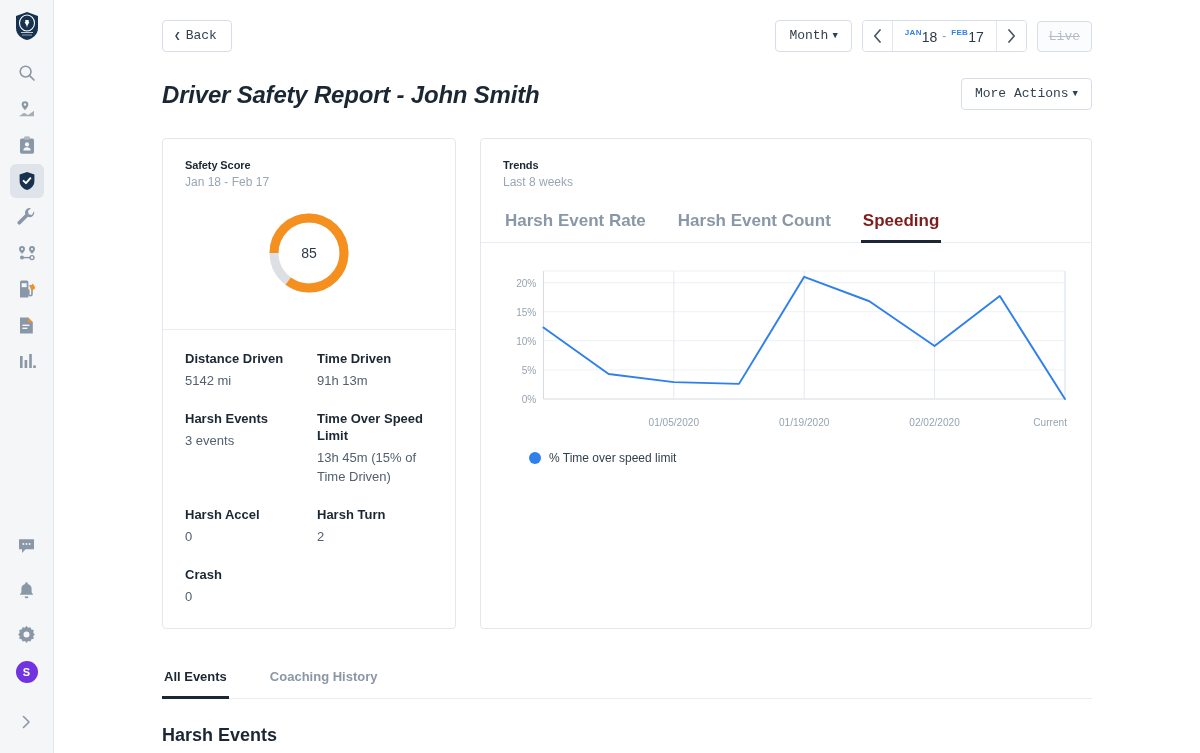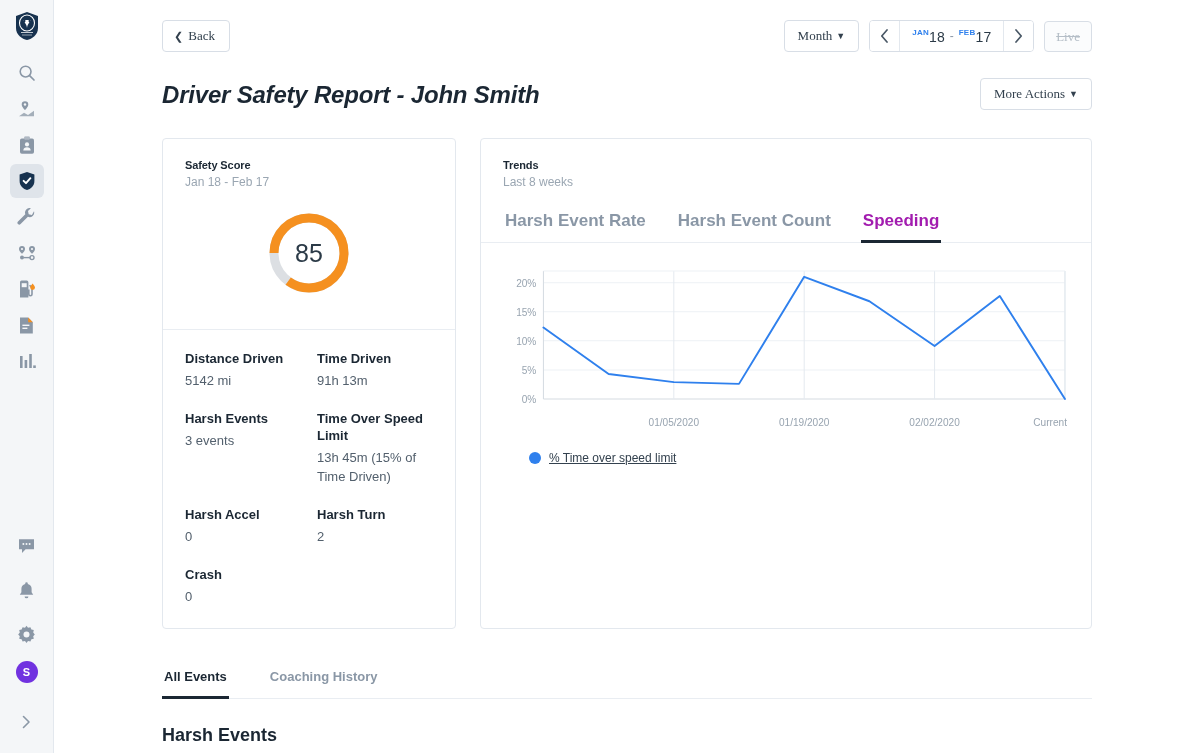--- a/index.html
+++ b/index.html
@@ -50,21 +50,21 @@
     padding: 0 108px 0 108px;
     overflow: hidden;
   }
   .topbar {
     display: flex; align-items: flex-start; justify-content: space-between;
     padding-top: 20px;
   }
   .btn {
     background: #fff; border: 1px solid #d8dee6; border-radius: 4px;
     font-size: 13px; color: #33414e; cursor: pointer;
-    padding: 7px 13px; font-family: Liberation Serif, serif;
+    padding: 7px 13px; font-family: Liberation Mono, monospace;
     line-height: 15px; white-space: nowrap;
   }
   .btn-back { padding: 7px 14px 7px 11px; }
   .caret { display:inline-block; margin-left:4px; font-size:9px; vertical-align:1px; }
 
   .date-controls { display: flex; align-items: center; gap: 10px; }
   .segmented {
     display: flex; align-items: stretch;
     border: 1px solid #d8dee6; border-radius: 4px; background: #fff;
     overflow: hidden; height: 32px;
@@ -104,49 +104,49 @@
 
   .card-head { padding: 20px 22px 16px 22px; }
   .card-title { font-size: 11px; font-weight: bold; color: #1b2733; letter-spacing: -0.1px; }
   .card-sub { font-size: 12px; color: #9aa6b2; margin-top: 4px; }
 
   .gauge-wrap { display: flex; justify-content: center; padding: 6px 0 34px; }
   .gauge { position: relative; width: 84px; height: 84px; }
   .gauge svg { transform: rotate(-90deg); display: block; }
   .gauge-val {
     position: absolute; inset: 0; display: flex; align-items: center; justify-content: center;
-    font-size: 25px; color: #2b3a47;
+    font-size: 14px; color: #2b3a47;
   }
 
   .stats {
     border-top: 1px solid #e9edf2;
     padding: 20px 22px 22px 22px;
     display: grid; grid-template-columns: 1fr 1fr; column-gap: 16px; row-gap: 0;
   }
   .stat { margin-bottom: 20px; }
   .stat:nth-last-child(-n+2) { margin-bottom: 0; }
   .stat-label { font-size: 13px; font-weight: bold; color: #1b2733; line-height: 17px; }
   .stat-value { font-size: 13px; color: #53606d; margin-top: 4px; line-height: 19px; }
 
   
   .tabs { display: flex; gap: 28px; padding: 0 22px; border-bottom: 1px solid #e9edf2; }
   .tab {
     font-size: 17px; font-weight: bold; color: #8a97a6;
     padding: 6px 2px 9px 2px; cursor: pointer; border-bottom: 3px solid transparent;
     margin-bottom: -1px;
   }
-  .tab.active { color: #a21caf; border-bottom-color: #1b2733; }
+  .tab.active { color: #7f1d1d; border-bottom-color: #1b2733; }
 
   
   .chart-area { padding: 22px 22px 18px 22px; }
   .chart-box { position: relative; height: 148px; }
   .chart-box svg { display: block; width: 100%; height: 100%; }
   .legend { display: flex; align-items: center; gap: 8px; margin-top: 20px; padding-left: 26px; }
   .legend-dot { width: 12px; height: 12px; border-radius: 50%; background: #2f80ed; }
-  .legend-label { font-size: 12px; color: #33414e; text-decoration: underline; }
+  .legend-label { font-size: 12px; color: #33414e; }
 
   
   .bottom-tabs {
     display: flex; gap: 39px; margin-top: 34px; border-bottom: 1px solid #e9edf2;
   }
   .btab {
     font-size: 13px; font-weight: bold; color: #8a97a6;
     padding: 6px 2px 12px 2px; cursor: pointer;
     border-bottom: 3px solid transparent; margin-bottom: -1px;
   }

